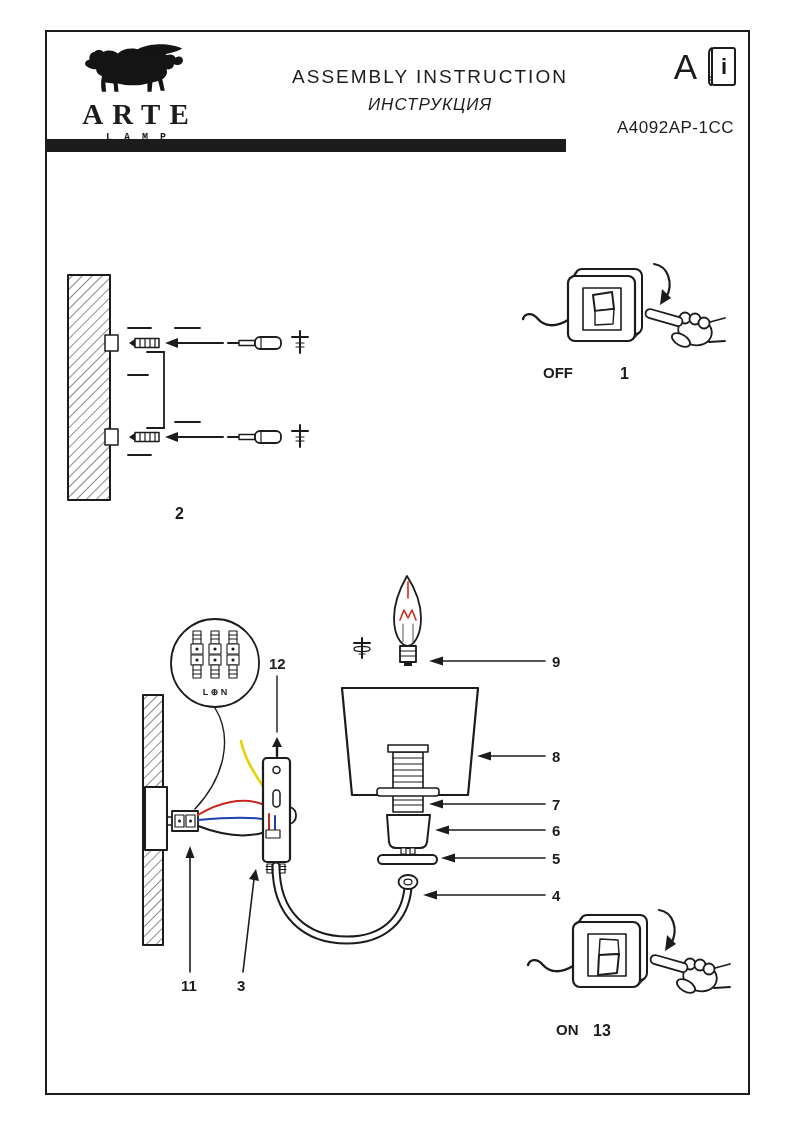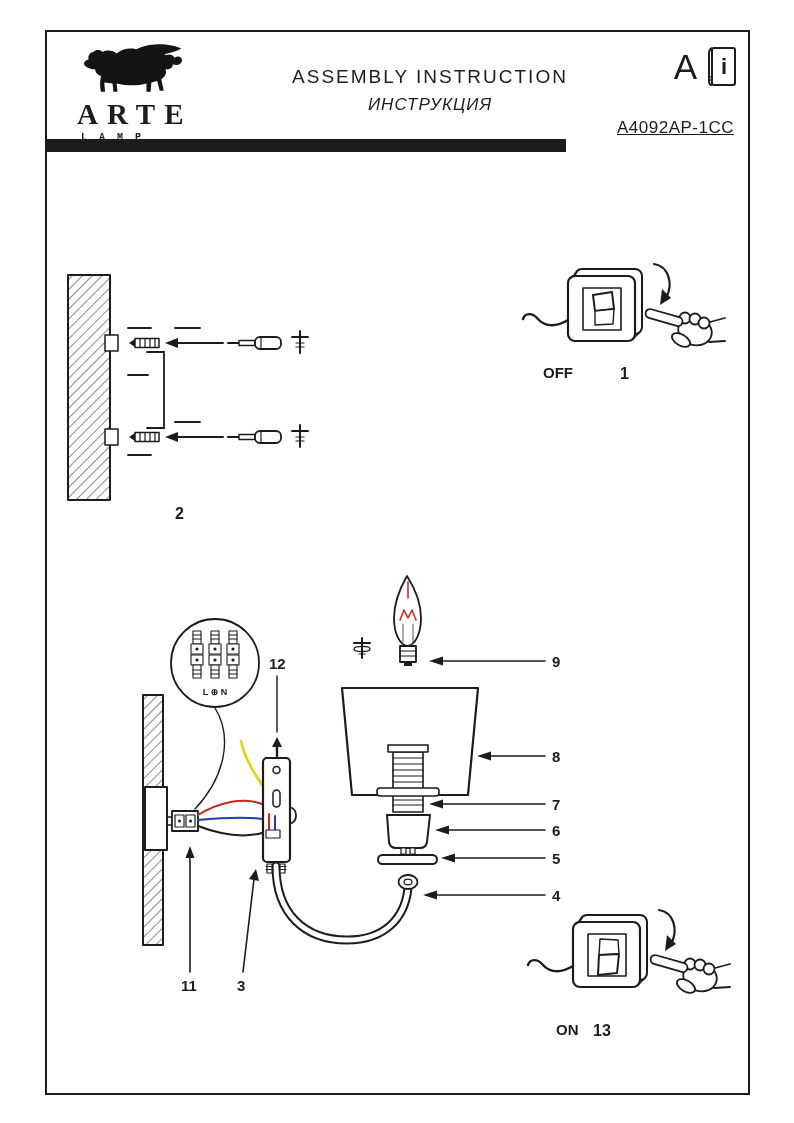--- a/index.html
+++ b/index.html
@@ -1,29 +1,29 @@
 <!DOCTYPE html>
 <html><head>
 <meta charset="utf-8">
 <style>
   * { margin:0; padding:0; box-sizing:border-box; }
   html,body { width:794px; height:1123px; background:#ffffff; }
   body { font-family:"Liberation Sans", sans-serif; color:#1c1c1c; }
   .sheet { position:relative; width:794px; height:1123px; background:#fff; overflow:hidden; }
   .frame { position:absolute; left:45px; top:30px; width:705px; height:1065px; border:2px solid #1c1c1c; background:#fff; }
   .header { position:relative; height:120px; }
-  .logo { position:absolute; left:30px; top:10px; width:150px; text-align:left; }
+  .logo { position:absolute; left:18px; top:10px; width:150px; text-align:center; }
   .brand { font-family:"Liberation Serif", serif; font-weight:bold; font-size:29px; letter-spacing:9px; line-height:1; margin-top:1px; }
   .brand-sub { font-family:Liberation Mono, monospace; font-weight:bold; font-size:10px; letter-spacing:12px; margin-top:3px; padding-left:4px; }
   .titles { position:absolute; left:190px; right:125px; top:34px; text-align:center; }
   .title1 { font-size:19px; letter-spacing:2px; }
   .title2 { font-size:17px; letter-spacing:1px; margin-top:7px;font-style:italic; }
   .corner { position:absolute; right:11px; top:14px; display:flex; align-items:flex-start; gap:10px; }
   .corner-letter { font-size:35px; line-height:1; padding-top:3px; }
-  .model { position:absolute; right:14px; top:86px; font-size:17px; letter-spacing:0.5px;text-decoration:underline; }
+  .model { position:absolute; right:14px; top:86px; font-size:17px; letter-spacing:0.5px; }
   .bar { position:absolute; left:0; top:107px; width:74%; height:13px; background:#1c1c1c; }
   .content { position:absolute; left:0; top:120px; width:701px; height:941px; }
   svg text { fill:#1c1c1c; stroke:none; font-family:"Liberation Sans", sans-serif; }
   .num { font-size:15px; font-weight:bold; }
   .num-lg { font-size:16px; font-weight:bold; }
   .state { font-size:15px; font-weight:bold; }
   .tlabel { font-size:9px; font-weight:bold; text-anchor:middle; }
 </style>
 </head>
 <body>

